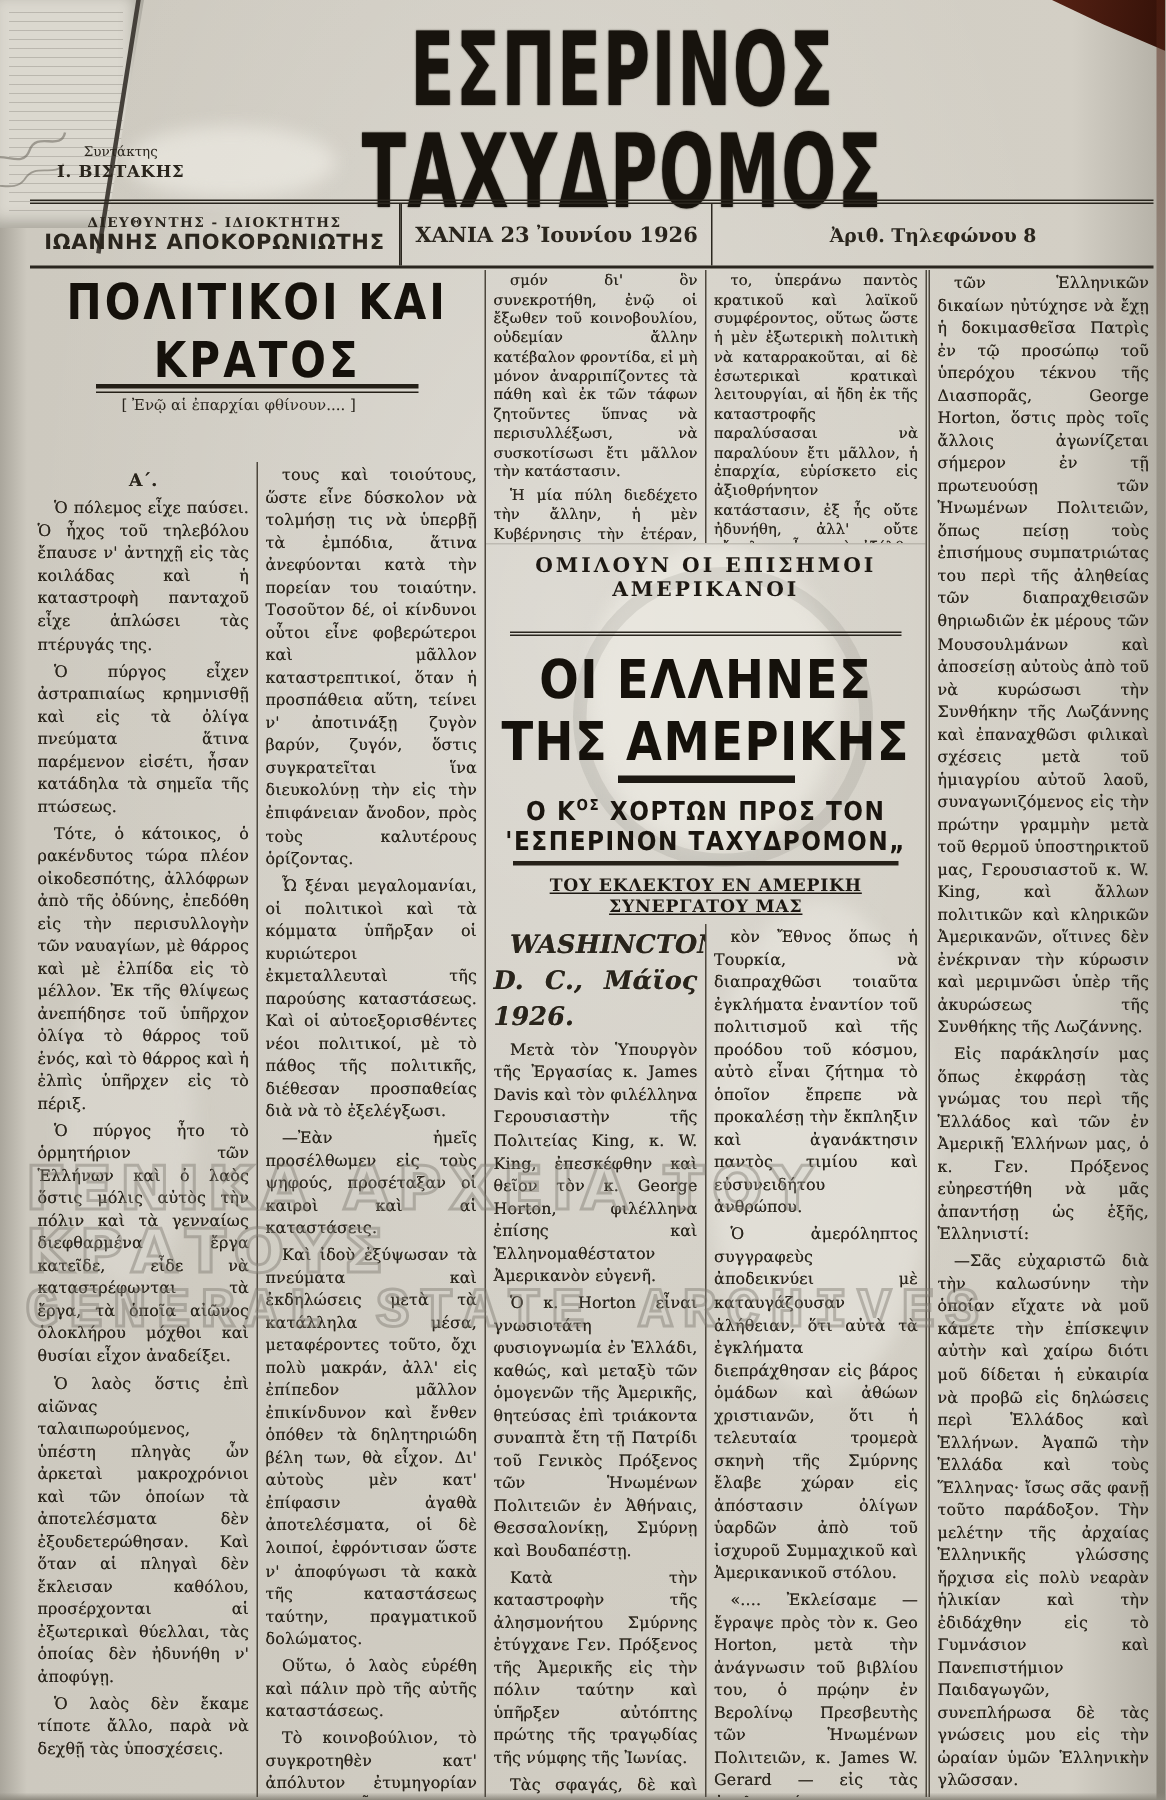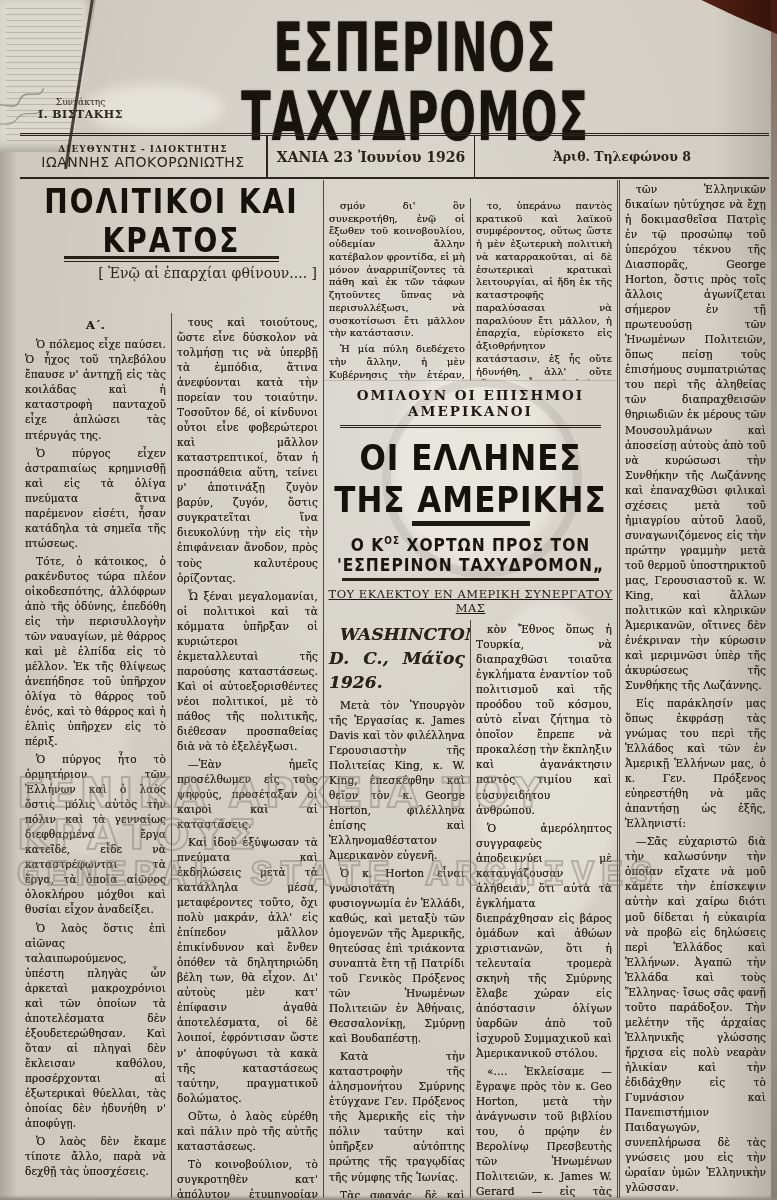--- a/index.html
+++ b/index.html
@@ -44,56 +44,56 @@
   .editor .ename{font-weight:bold;font-size:11px;letter-spacing:.5px;}
   .subtitle{position:absolute;top:101px;left:150px;width:480px;text-align:center;
     font-family:"DejaVu Sans",sans-serif;font-weight:bold;font-size:16px;letter-spacing:1.5px;color:#1c1812;}
   .infobar{position:absolute;top:133px;left:20px;right:8px;height:41px;display:flex;
     border-top:3px double #2a261f;border-bottom:2px solid #2a261f;align-items:stretch;}
   .infobar .cell{display:flex;flex-direction:column;justify-content:center;text-align:center;padding:1px 4px;}
   .cell+.cell{border-left:1px solid #2a261f;}
   .c1{width:190px;font-weight:bold;font-size:14px;letter-spacing:.5px;}
   .c2{width:238px;border-right:1px solid #2a261f;}
   .c2 .small{font-size:9px;font-weight:bold;letter-spacing:1px;}
-  .c2 .big{font-family:"DejaVu Sans",sans-serif;font-weight:normal;font-size:14px;letter-spacing:.5px;text-align:center;}
+  .c2 .big{font-family:"DejaVu Sans",sans-serif;font-weight:bold;font-size:14px;letter-spacing:.5px;text-align:center;}
   .c3{width:198px;font-weight:bold;font-size:14px;}
   .c4{flex:1;font-weight:bold;font-size:12.5px;}
   
   .bodygrid{position:absolute;top:180px;left:20px;right:6px;bottom:2px;display:flex;z-index:2;}
   .zoneA{width:303px;display:flex;flex-direction:column;gap:28px;}
   .zoneB{width:293px;display:flex;flex-direction:column;border-left:1px solid #4d473d;border-right:3px double #4d473d;}
   .zoneC{flex:1;padding:2px 5px 0 6px;}
   .twocol{display:flex;flex:1;min-height:0;}
   .txtcol{flex:1;min-width:0;padding:2px 5px 0 5px;overflow:hidden;
     font-size:10.6px;line-height:1.42;text-align:justify;letter-spacing:.1px;
     color:#29241b;text-shadow:0 0 .4px rgba(45,38,28,.75);}
   .txtcol p{margin:0 0 3px;text-indent:11px;}
   .twocol .txtcol+.txtcol{border-left:1px solid #4d473d;}
-  .topcols{flex:0 0 182px;max-height:182px;margin-top:18px;}
+  .topcols{flex:0 0 182px;max-height:182px;}
   .topcols .txtcol{font-size:9.8px;line-height:1.3;}
   .botcols{flex:1;}
   
   .a1head{padding:2px 6px 4px;}
   .a1head h2{margin:0;text-align:center;font-family:"DejaVu Sans",sans-serif;font-weight:bold;
     font-size:28px;letter-spacing:2px;color:#15110b;transform:scaleY(1.18);transform-origin:top;}
   .dbl-rule{width:215px;margin:8px auto 3px;border-top:3px solid #241f17;border-bottom:1px solid #241f17;height:2px;}
-  .kicker1{text-align:right;font-size:14px;margin-left:55px;color:#2a251d;}
+  .kicker1{text-align:left;font-size:10px;margin-left:55px;color:#2a251d;}
   .sectionmark{text-align:center;font-weight:bold;font-size:11.5px;margin:2px 0 4px;text-indent:0;}
   
   .a2head{padding:3px 4px 5px;border-top:1px solid #4d473d33;}
   .kicker2{margin:3px 12px 0;text-align:center;font-weight:bold;font-size:13.5px;letter-spacing:2px;
-    padding-bottom:6px;border-bottom:3px double #2a261f;color:#1d1812;}
+    padding-bottom:20px;border-bottom:3px double #2a261f;color:#1d1812;}
   .h2big{margin:9px 0 0;text-align:center;font-family:"DejaVu Sans",sans-serif;font-weight:bold;
     font-size:31px;letter-spacing:1px;color:#15110b;transform:scaleY(1.15);transform-origin:top;}
   .bar{width:118px;height:5px;background:#1d1913;margin:12px auto 9px;}
   .subhead{text-align:center;font-family:"DejaVu Sans",sans-serif;font-weight:bold;font-size:15.5px;
     letter-spacing:1px;color:#1a150f;transform:scaleY(1.12);transform-origin:top;}
   .subhead sup{font-size:9px;}
   .rule3{height:3px;background:#262119;margin:7px 14px 6px;}
-  .byline{text-align:center;font-weight:normal;font-size:11.5px;letter-spacing:.5px;
+  .byline{text-align:center;font-weight:bold;font-size:11.5px;letter-spacing:.5px;
     text-decoration:underline;color:#1d1812;}
   .dateline{font-style:italic;font-weight:bold;font-size:17px;}
 </style>
 </head>
 <body>
 
 <div class="page">
 
   <div class="corner-page"></div>
   <div class="tear-line"></div>

